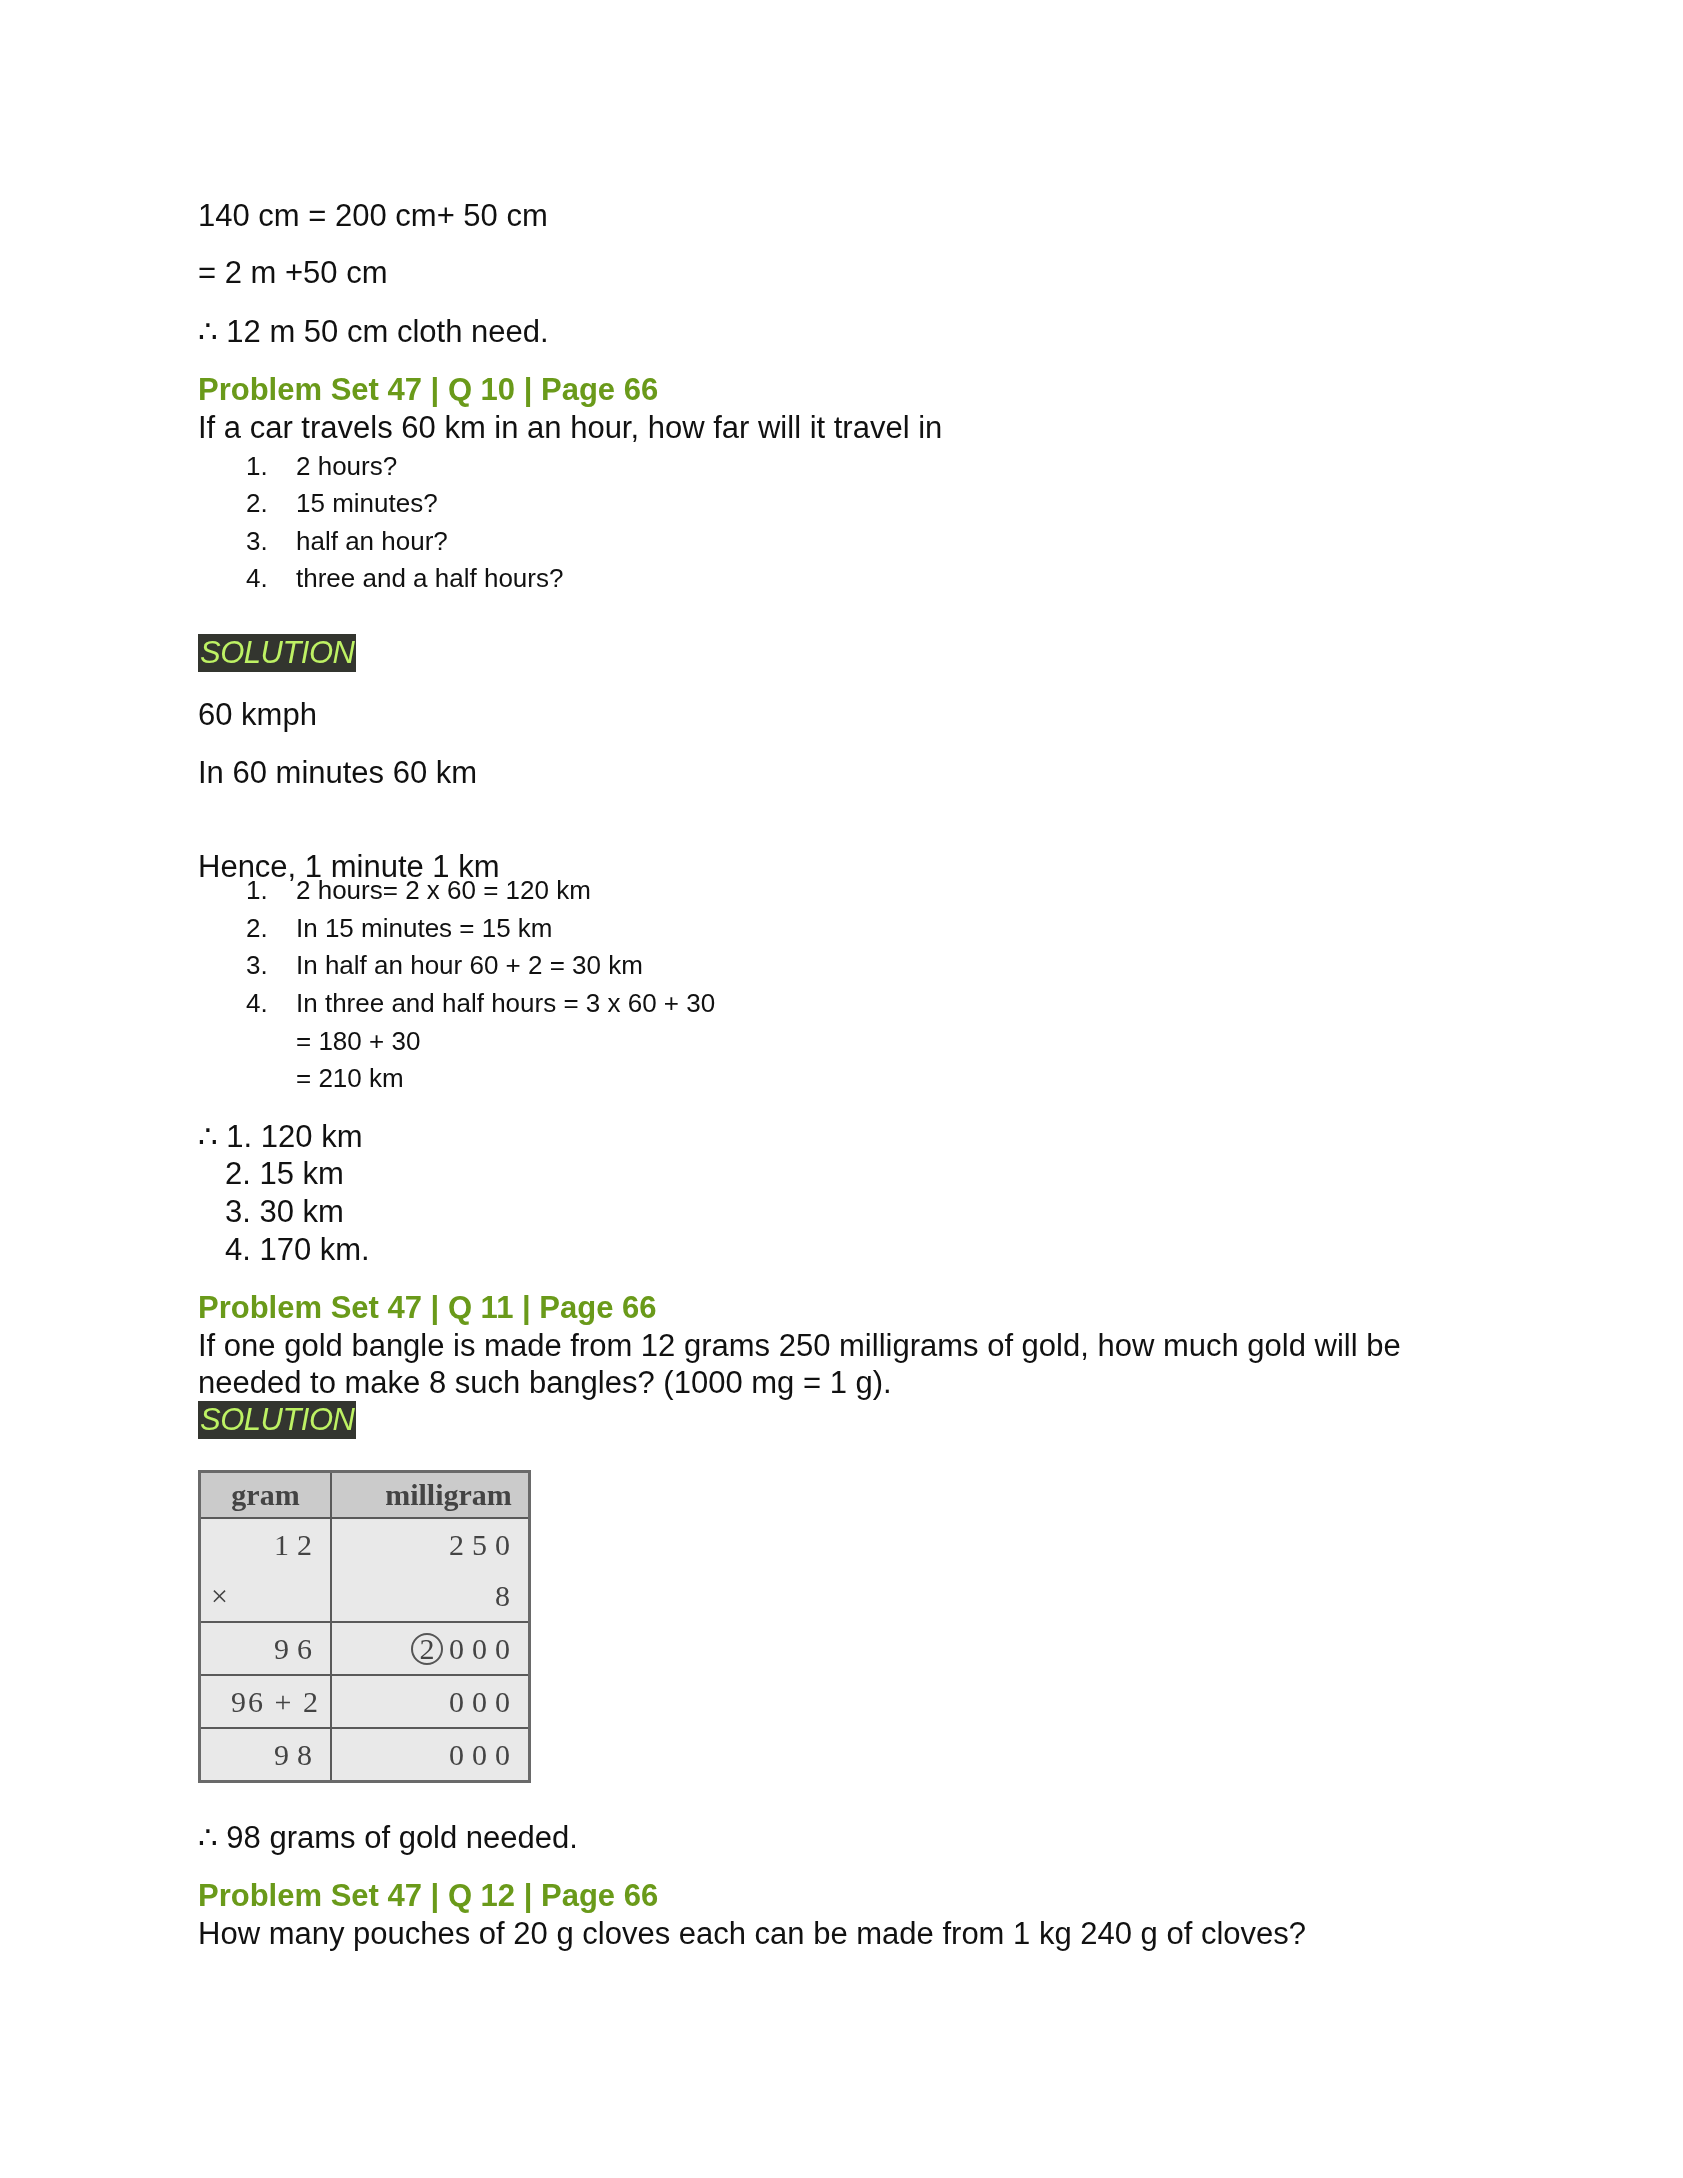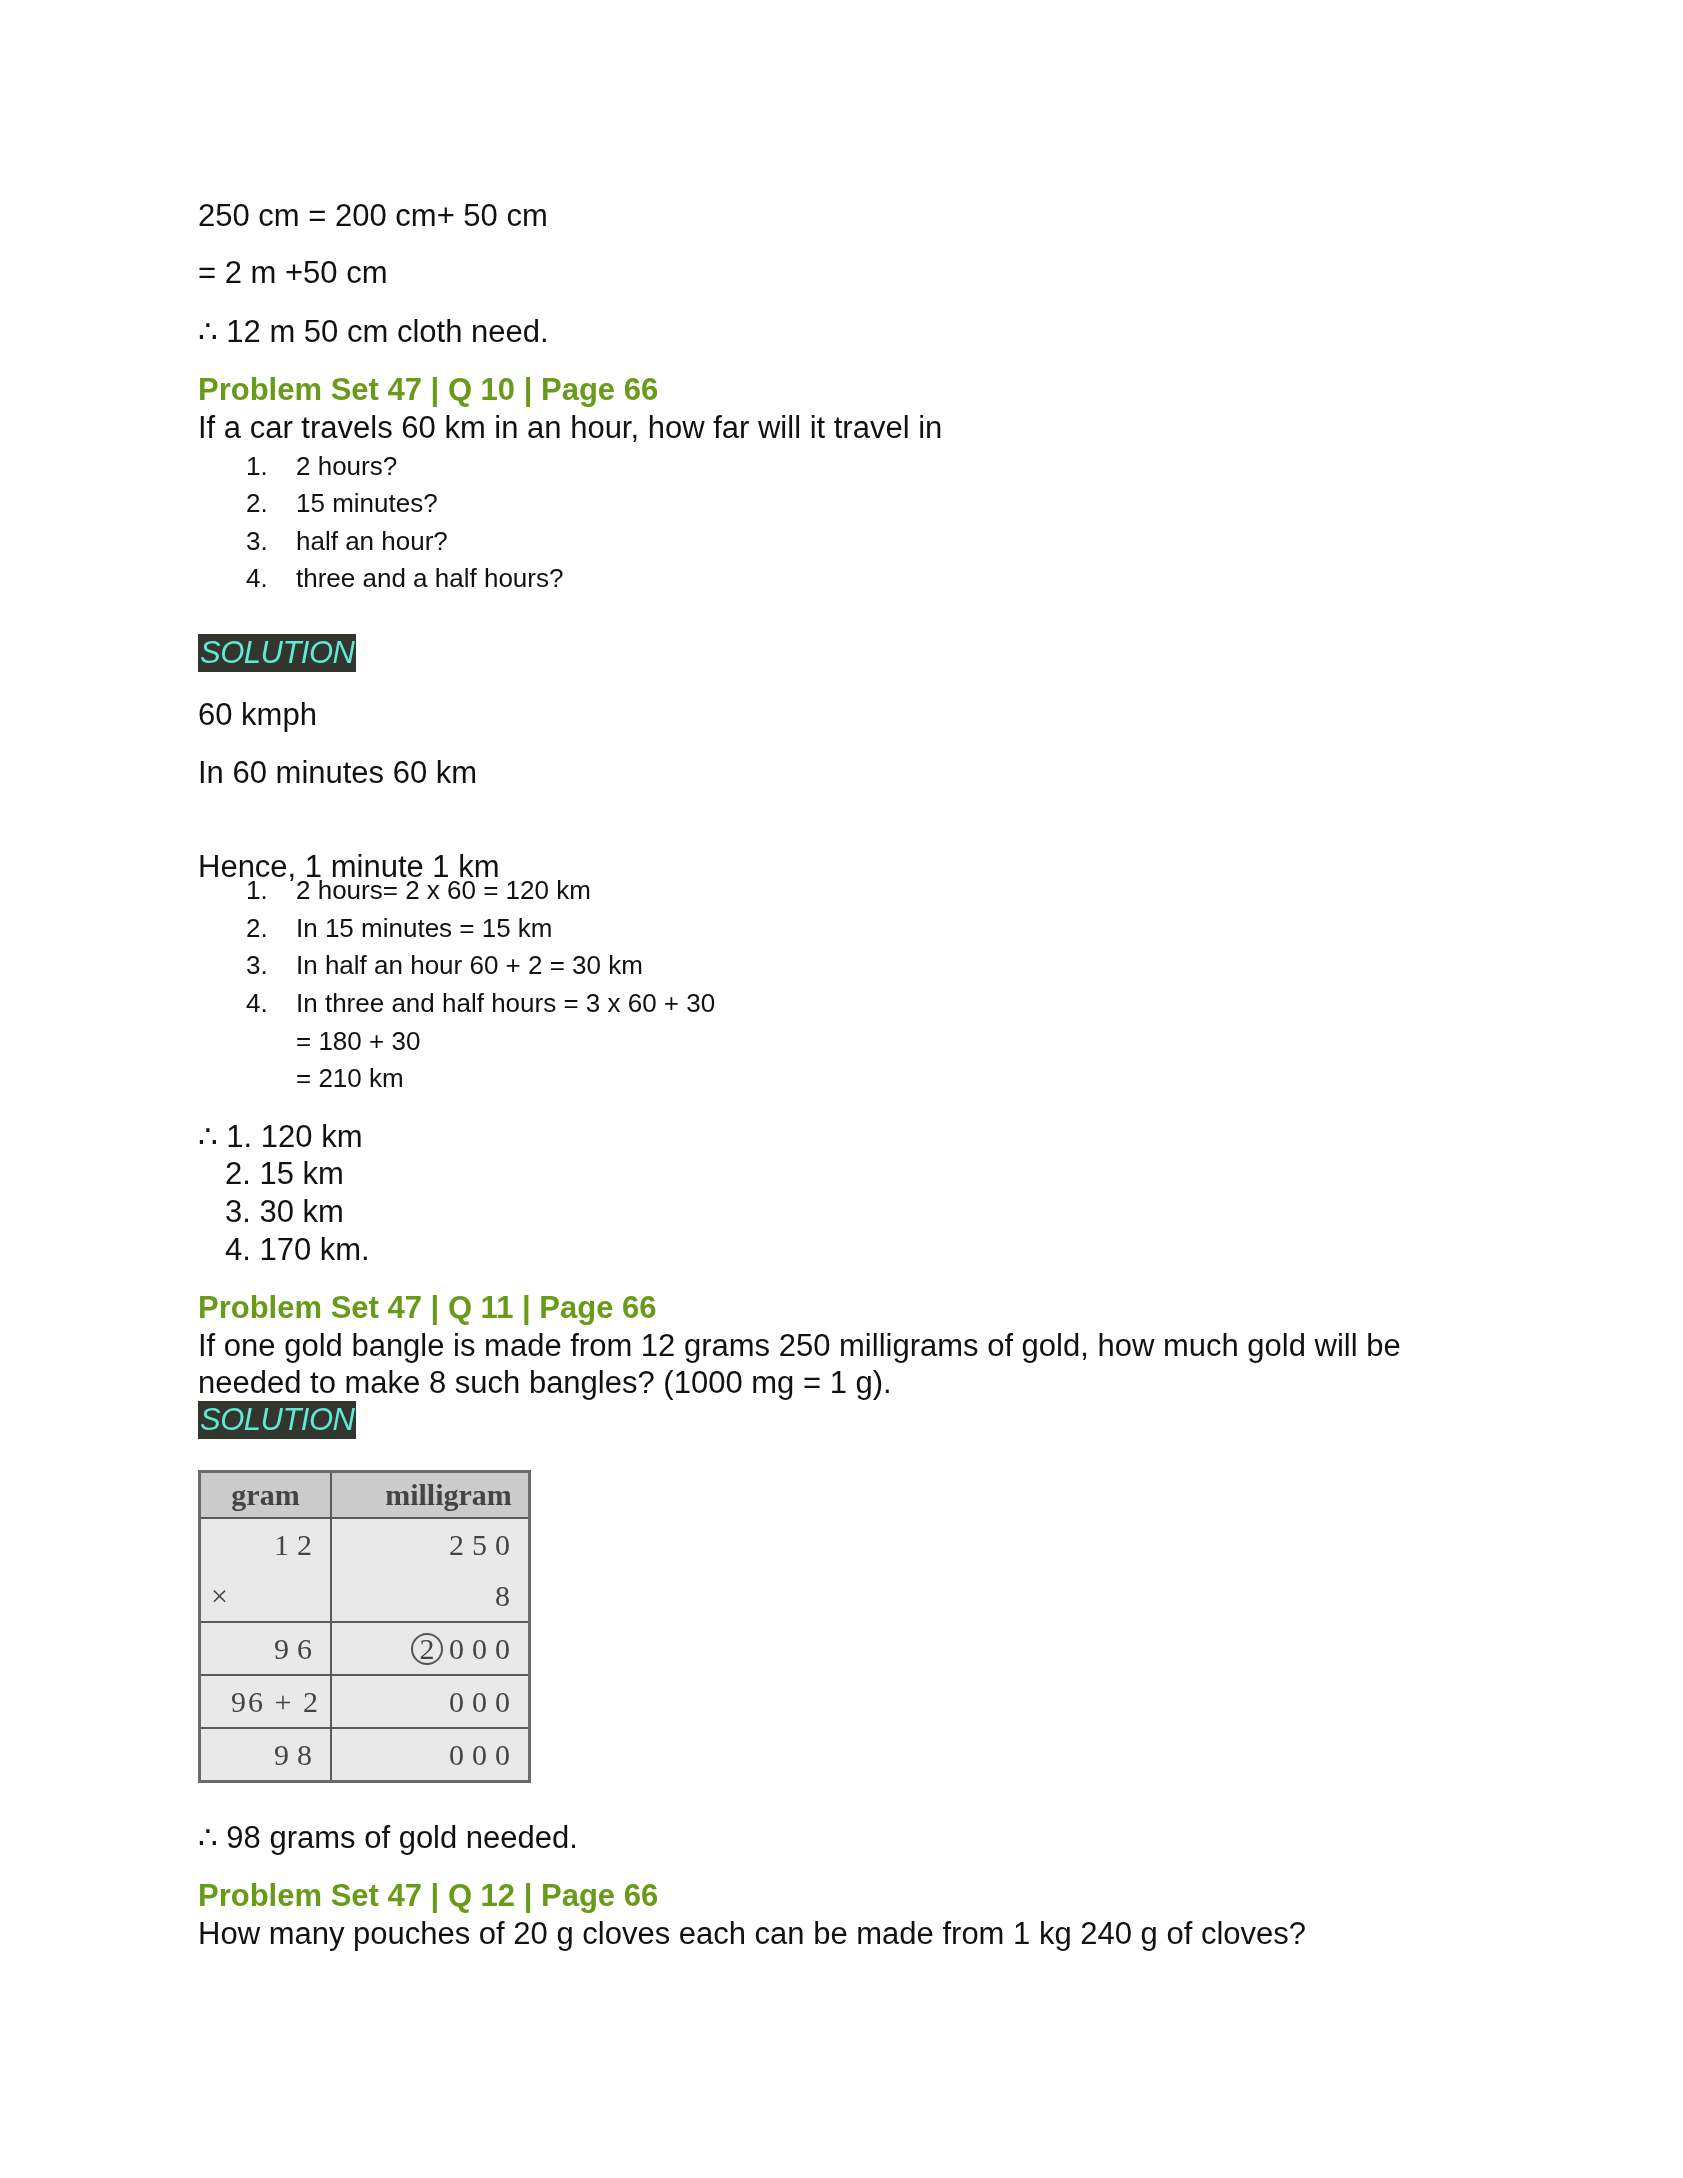--- a/index.html
+++ b/index.html
@@ -2,42 +2,42 @@
 <html><head>
 <meta charset="utf-8">
 <style>
   html, body { margin: 0; padding: 0; background: #ffffff; }
   body { width: 1683px; height: 2178px; position: relative; overflow: hidden;
          font-family: "Liberation Sans", sans-serif; color: #111; }
   .page { position: absolute; left: 198px; top: 0; width: 1307px; }
   .abs { position: absolute; left: 0; white-space: nowrap; }
   .txt { font-size: 31px; line-height: 38px; }
   .heading { font-size: 31px; line-height: 38px; font-weight: bold; color: #6a9a1a; }
-  .sol { display: inline-block; background: #33352f; color: #5eead4; font-style: italic;
+  .sol { display: inline-block; background: #33352f; color: #bef264; font-style: italic;
          font-size: 31px; line-height: 38px; padding: 0 2px; letter-spacing: -0.5px; }
   .li { position: absolute; white-space: nowrap; font-size: 26px; line-height: 38px; }
   .li .num { display: inline-block; width: 50px; }
   table.gold { position: absolute; left: 0; top: 1470px; border-collapse: collapse;
                background: #e9e9e9; border: 3px solid #6a6a6a;
                font-family: "Liberation Serif", serif; font-size: 30px; color: #444; }
   table.gold td, table.gold th { border: 2px solid #5a5a5a; text-align: right; padding: 0 10px;
                height: 51px; letter-spacing: 8px; }
   table.gold th { background: #cbcbcb; font-weight: bold; height: 44px; letter-spacing: 0; }
   table.gold .c1 { width: 109px; margin-top: 20px; }
   table.gold .c2 { width: 139px; padding-left: 47px; }
   .xmark { float: left; letter-spacing: 0; }
   .circ { display: inline-block; border: 2px solid #555; border-radius: 50%;
           width: 28px; height: 28px; line-height: 28px; text-align: center; letter-spacing: 0; margin-right: 6px; }
 </style>
 </head>
 <body>
 
 <div class="page">
 
-  <div class="abs txt" style="top:197px">250 cm = 200 cm+ 50 cm</div>
+  <div class="abs txt" style="top:197px">140 cm = 200 cm+ 50 cm</div>
   <div class="abs txt" style="top:254px">= 2 m +50 cm</div>
   <div class="abs txt" style="top:313px">∴ 12 m 50 cm cloth need.</div>
 
   <div class="abs heading" style="top:371px">Problem Set 47 | Q 10 | Page 66</div>
   <div class="abs txt" style="top:409px">If a car travels 60 km in an hour, how far will it travel in</div>
   <div>
     <div class="li" style="left:48px; top:447px"><span class="num">1.</span><span>2 hours?</span></div>
     <div class="li" style="left:48px; top:484px"><span class="num">2.</span><span>15 minutes?</span></div>
     <div class="li" style="left:48px; top:522px"><span class="num">3.</span><span>half an hour?</span></div>
     <div class="li" style="left:48px; top:559px"><span class="num">4.</span><span>three and a half hours?</span></div>

